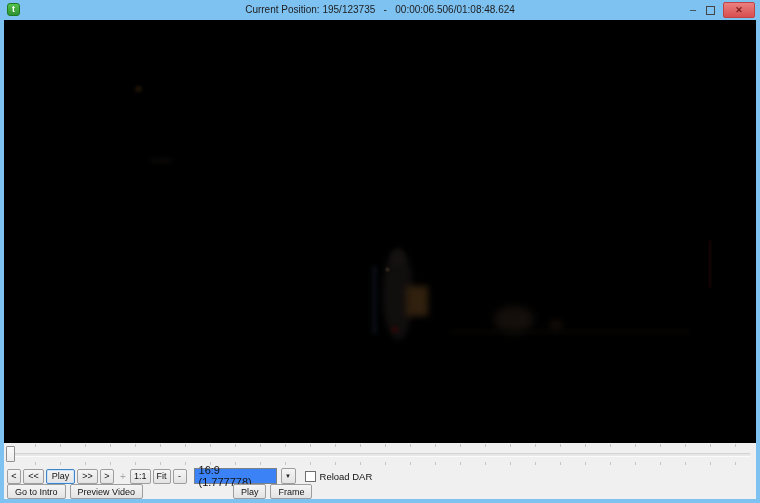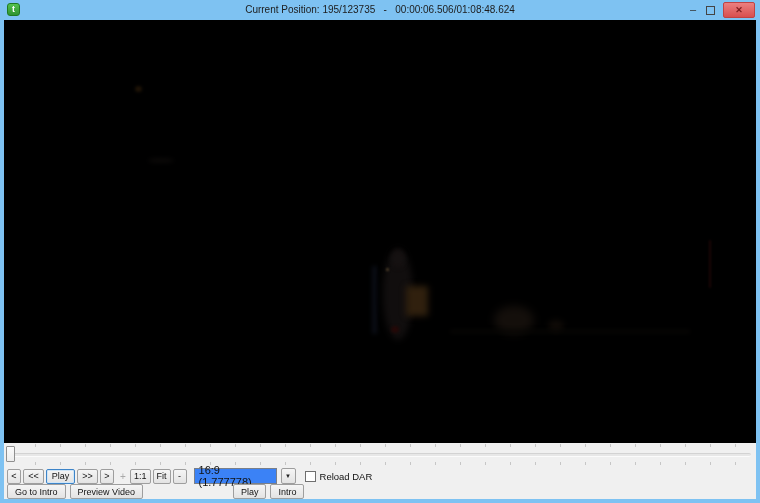--- a/index.html
+++ b/index.html
@@ -173,17 +173,17 @@
       <div class="checkwrap">
         <div class="checkbox"></div>
         <div class="checklabel">Reload DAR</div>
       </div>
     </div>
 
     <div class="row2">
       <div class="btn2">Go to Intro</div>
       <div class="btn2">Preview Video</div>
       <div class="btn2 push">Play</div>
-      <div class="btn2">Intro</div>
+      <div class="btn2">Frame</div>
     </div>
 
   </div>
 </div>
 
 </body></html>

